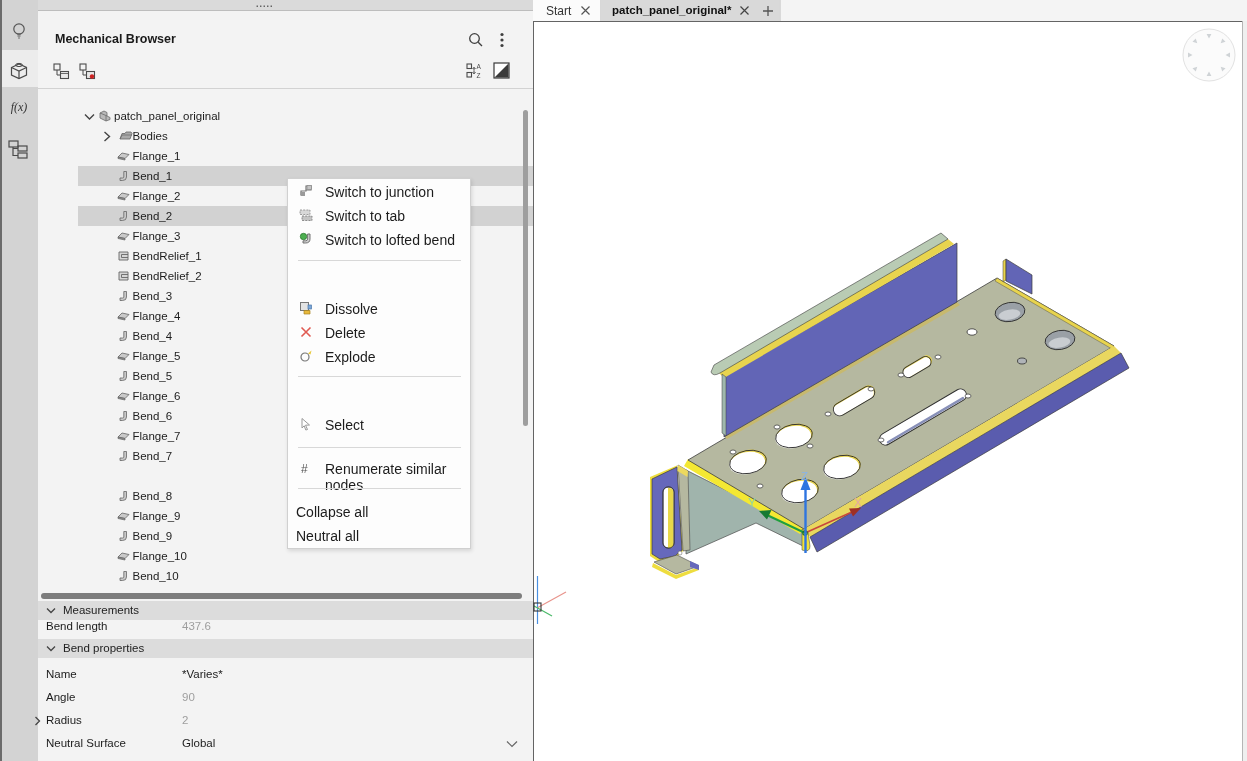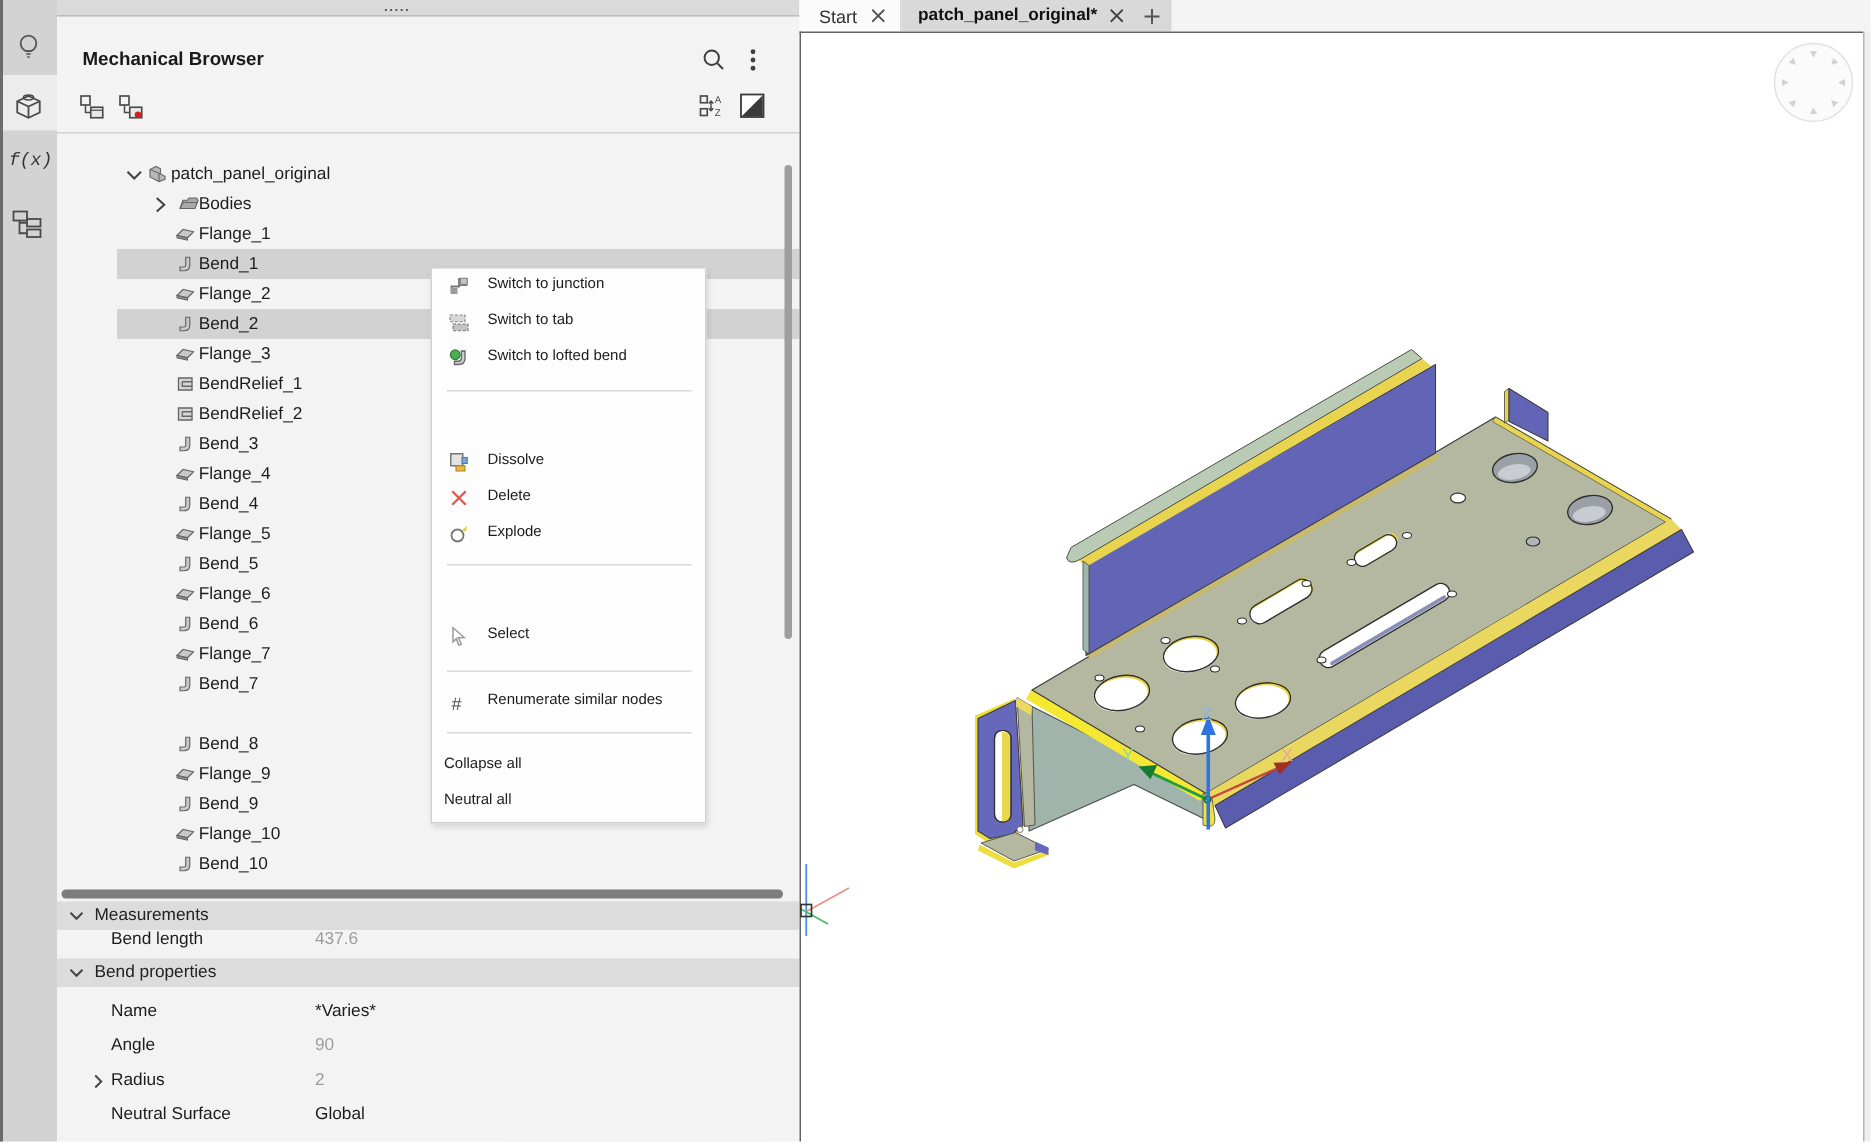--- a/index.html
+++ b/index.html
@@ -16,28 +16,28 @@
   font-size:9px; letter-spacing:1px; line-height:3px; font-weight:bold;}
 #ptitle { left:55px; top:32px; font-size:12.5px; font-weight:bold; color:#1a1a1a; }
 #toolsep { left:38px; top:88px; width:495px; height:1px; background:#d2d2d2; }
 .trow { position:absolute; left:0; width:495px; height:20px;margin-left:40px; }
 .trow.sel { background:#d2d2d2; }
 .tlabel { position:absolute; top:3.5px; font-size:11.5px; color:#1c1c1c; }
 #vscroll { left:523px; top:110px; width:5px; height:316px; background:#9e9e9e; border-radius:3px;}
 #hscroll { left:41px; top:593px; width:481px; height:6px; background:#7d7d7d; border-radius:3px;}
 .sechdr { position:absolute; left:38px; width:495px; height:19px; background:#dcdcdc; }
 .sechdr span { position:absolute; left:25px; top:2.5px; font-size:11.5px; color:#222; }
-.prow { position:absolute; left:56px; width:495px; height:23px; }
+.prow { position:absolute; left:28px; width:495px; height:23px; }
 .plabel { position:absolute; left:18px; top:5px; font-size:11.5px; color:#1c1c1c; }
 .pval { position:absolute; left:154px; top:5px; font-size:11.5px; color:#1c1c1c; }
 .pval.dim { color:#9e9e9e; }
 #menu { left:287px; top:178px; width:184px; height:371px; background:#fdfdfd;
   border:1px solid #d0d0d0; box-shadow:1px 2px 4px rgba(0,0,0,0.12); z-index:30; }
 .mi { position:absolute; left:0; width:182px; height:24px; }
-.mi span { position:absolute; left:37px; top:5px; font-size:10px; color:#1c1c1c; }
+.mi span { position:absolute; left:37px; top:5px; font-size:14px; color:#1c1c1c; }
 .mi.noind span { left:8px; }
 .msep { position:absolute; left:10px; width:163px; height:1px; background:#d8d8d8; }
 .micon { position:absolute; left:11px; top:5px; width:14px; height:14px; }
 #tabbar { left:533px; top:0; width:714px; height:21px; background:#f4f4f4;text-align:right; }
 .tab { position:absolute; top:0; height:21px; font-size:12px; color:#333; }
 #tabstart { left:0; width:68px; background:#fbfbfb; border-right:1px solid #d8d8d8;}
 #tabactive { left:68px; width:180px; background:#d9d9d9;padding-left:28px; }
 #tabplus { left:222px; width:25px; border-right:1px solid #d8d8d8; }
 .tabx { position:absolute; font-size:12px; color:#555; }
 #canvas { left:533px; top:21px; width:709px; height:740px; background:#ffffff;
@@ -53,21 +53,21 @@
 
 <svg class="abs" style="left:9px;top:21px" width="20" height="20" viewBox="0 0 20 20">
  <circle cx="10" cy="8" r="5.2" fill="none" stroke="#555" stroke-width="1.2"></circle>
  <path d="M8 13 h4 M8.5 15 h3 M9.2 17 h1.6" stroke="#555" stroke-width="1.1" fill="none"></path>
 </svg>
 <svg class="abs" style="left:8px;top:60px" width="22" height="22" viewBox="0 0 22 22">
  <path d="M3.5 7.5 L11 4 L18.5 7.5 L18.5 15 L11 18.5 L3.5 15 Z" fill="none" stroke="#4a4a4a" stroke-width="1.2"></path>
  <path d="M3.5 7.5 L11 11 L18.5 7.5 M11 11 L11 18.5" fill="none" stroke="#4a4a4a" stroke-width="1.2"></path>
  <ellipse cx="11" cy="5" rx="3.4" ry="1.6" fill="none" stroke="#4a4a4a" stroke-width="1"></ellipse>
 </svg>
-<div class="abs" style="left:6px;top:100px;width:26px;text-align:center;font-family:Liberation Mono, monospace;font-style:italic;font-size:12px;color:#333">f(x)</div>
+<div class="abs" style="left:6px;top:100px;width:26px;text-align:center;font-family:Liberation Serif, serif;font-style:italic;font-size:12px;color:#333">f(x)</div>
 <svg class="abs" style="left:8px;top:139px" width="22" height="20" viewBox="0 0 22 20">
  <rect x="1" y="2" width="9" height="6" fill="none" stroke="#4a4a4a" stroke-width="1.2"></rect>
  <rect x="10" y="7" width="9" height="5" fill="none" stroke="#4a4a4a" stroke-width="1.2"></rect>
  <rect x="10" y="14" width="9" height="5" fill="none" stroke="#4a4a4a" stroke-width="1.2"></rect>
  <path d="M5 8 V16.5 H10 M5 9.5 H10" fill="none" stroke="#4a4a4a" stroke-width="1.2"></path>
 </svg>
 
 <div class="abs" id="panel"></div>
 <div class="abs" id="ptop"></div>
 <div class="abs" id="pdots">.....</div>

